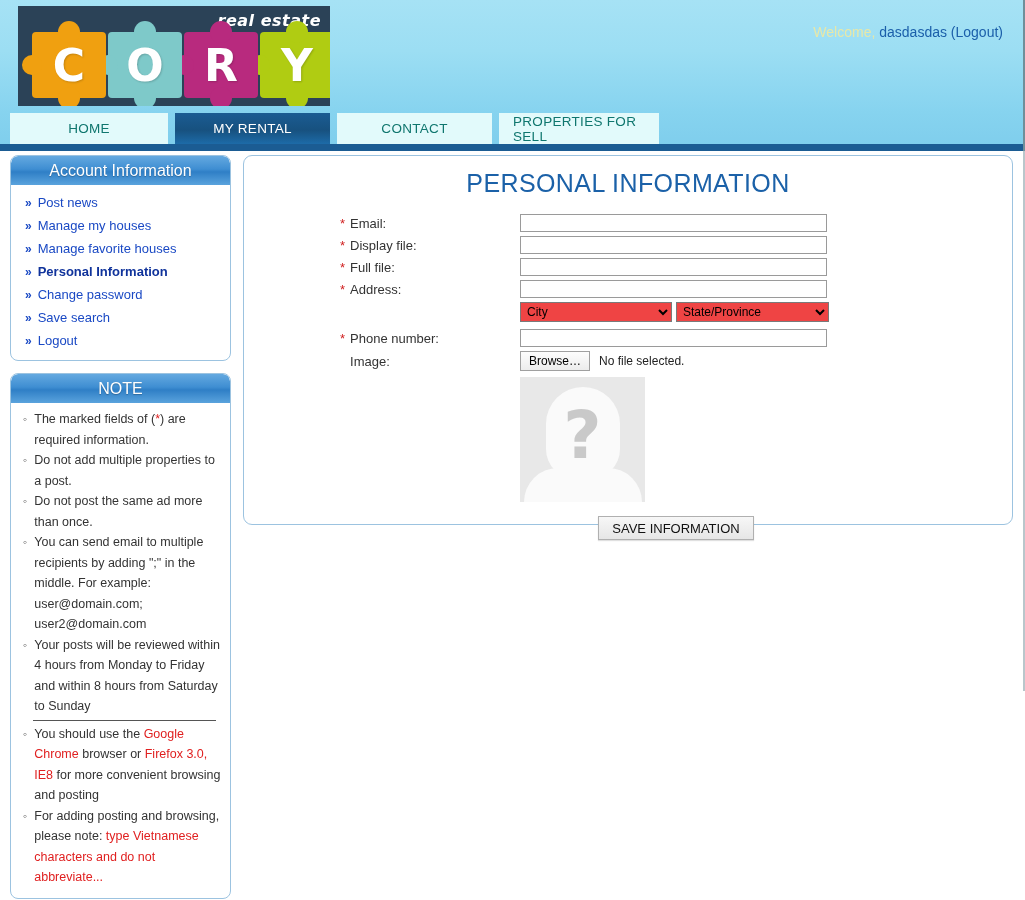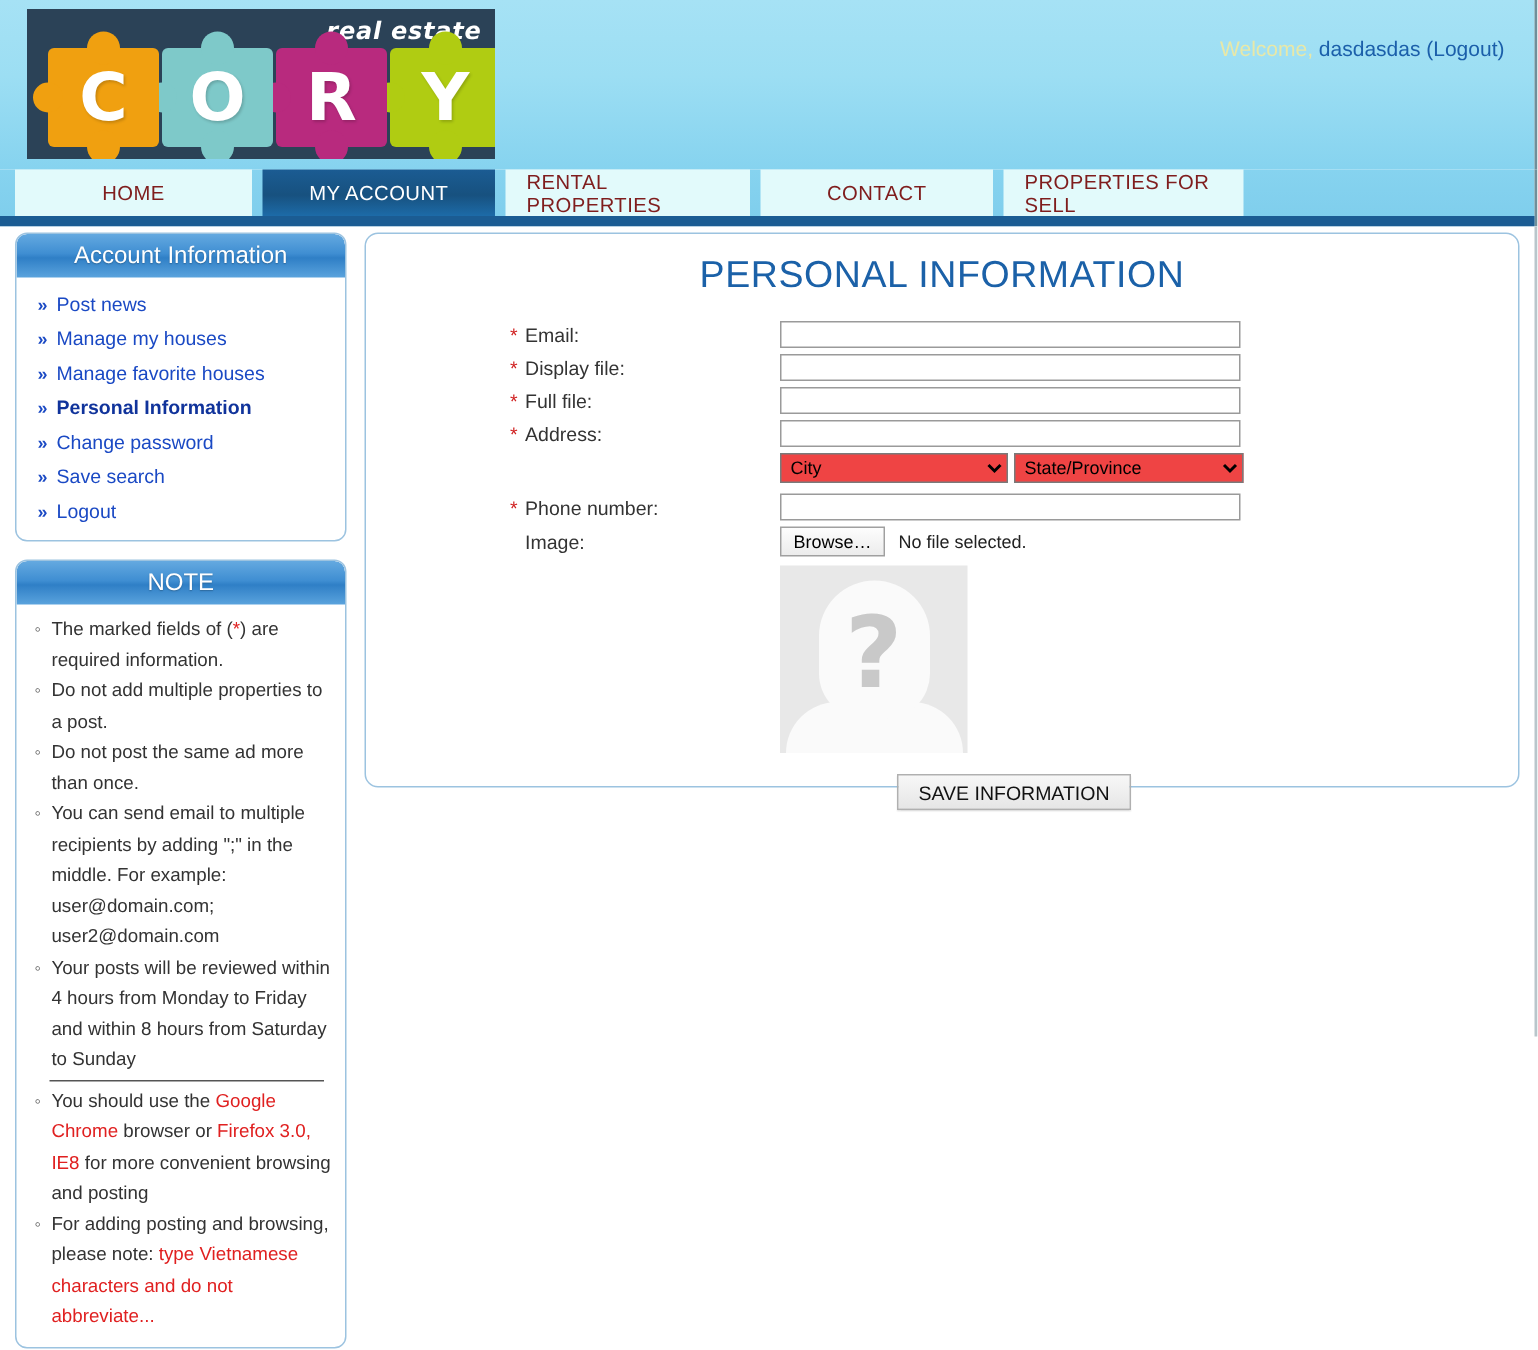--- a/index.html
+++ b/index.html
@@ -87,21 +87,21 @@
     border-right: 2px solid #6f8f9a;
   }
   .nav {
     position: absolute; left: 10px; top: 0;
     display: flex; gap: 7px; height: 31px;
   }
   .tab {
     height: 31px;
     display: flex; align-items: center; justify-content: center;
     font-size: 13.5px; letter-spacing: 0.3px;
-    color: #7f1d1d;
+    color: #0f766e;
     background: #e2fafb;
     cursor: pointer;
     padding: 0 14px;
   }
   .tab.active {
     background: linear-gradient(180deg, #1b5c93 0%, #17517f 55%, #1d6ba8 100%);
     color: #ffffff;
   }
   .t-home   { width: 158px; }
   .t-acct   { width: 155px; }
@@ -304,22 +304,21 @@
 
   <div class="welcome">
     <span class="w-label">Welcome,</span>
     <span class="w-user">dasdasdas (Logout)</span>
   </div>
 </div>
 
 <div class="navwrap">
   <div class="nav">
     <div class="tab t-home">HOME</div>
-    <div class="tab t-acct active">MY ACCOUNT</div>
-    <div class="tab t-rental">RENTAL PROPERTIES</div>
+    <div class="tab t-acct active">MY RENTAL</div>
     <div class="tab t-contact">CONTACT</div>
     <div class="tab t-sell">PROPERTIES FOR SELL</div>
   </div>
   <div class="navrule"></div>
 </div>
 
 <div class="page">
 
   <div class="sidebar">
 

